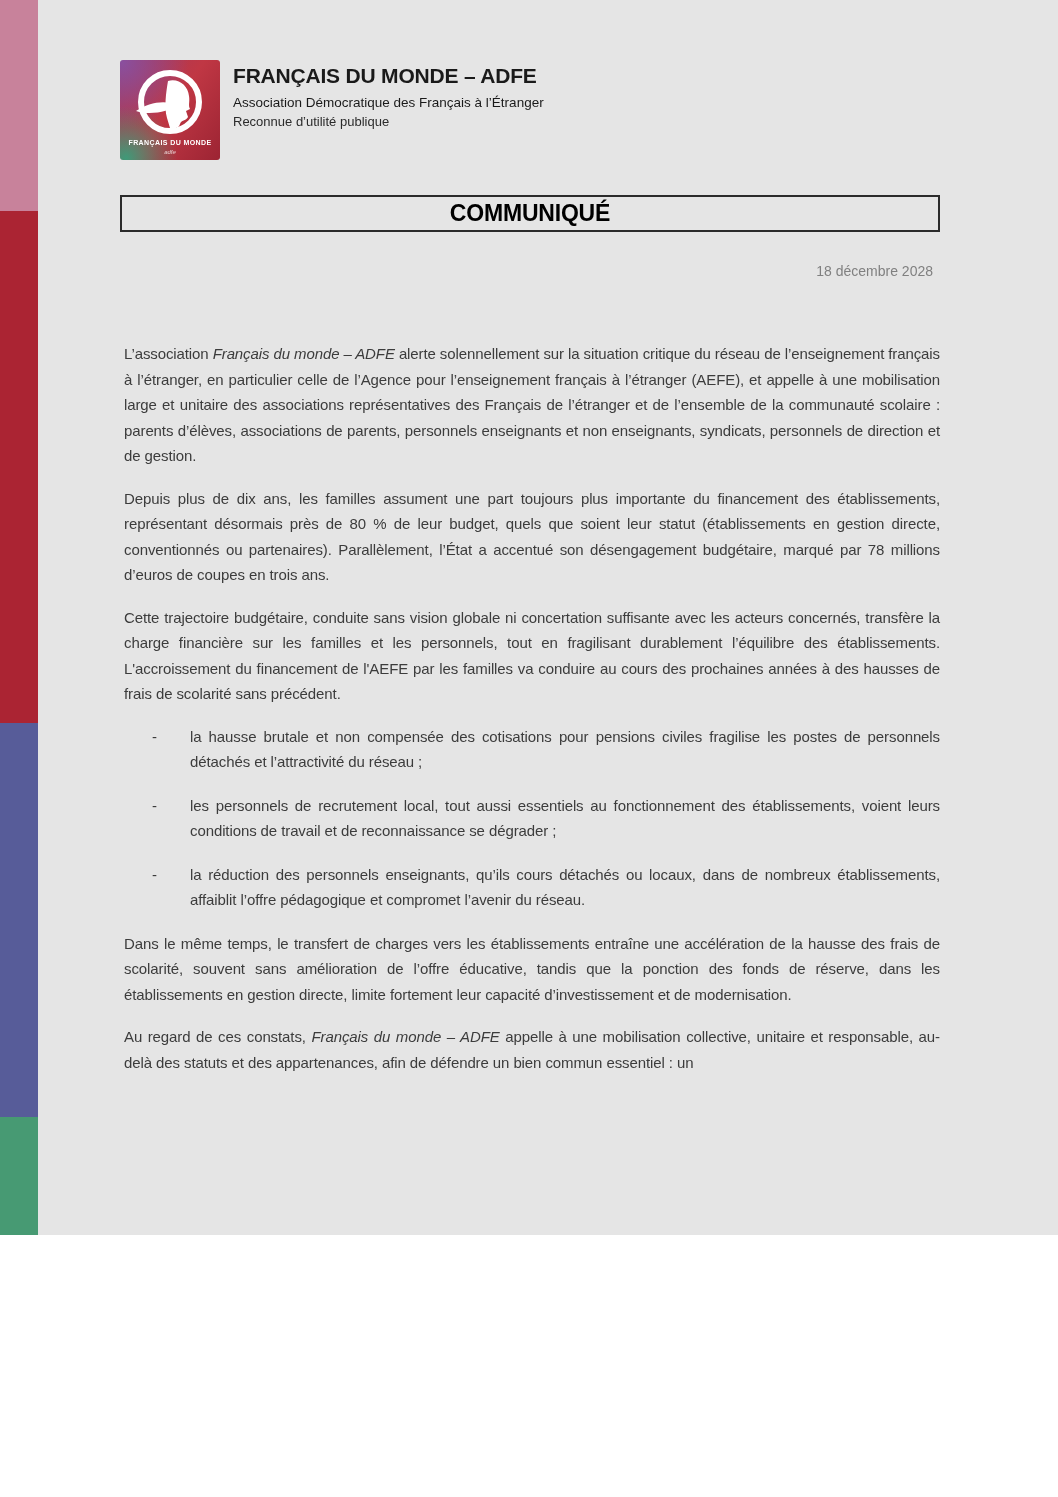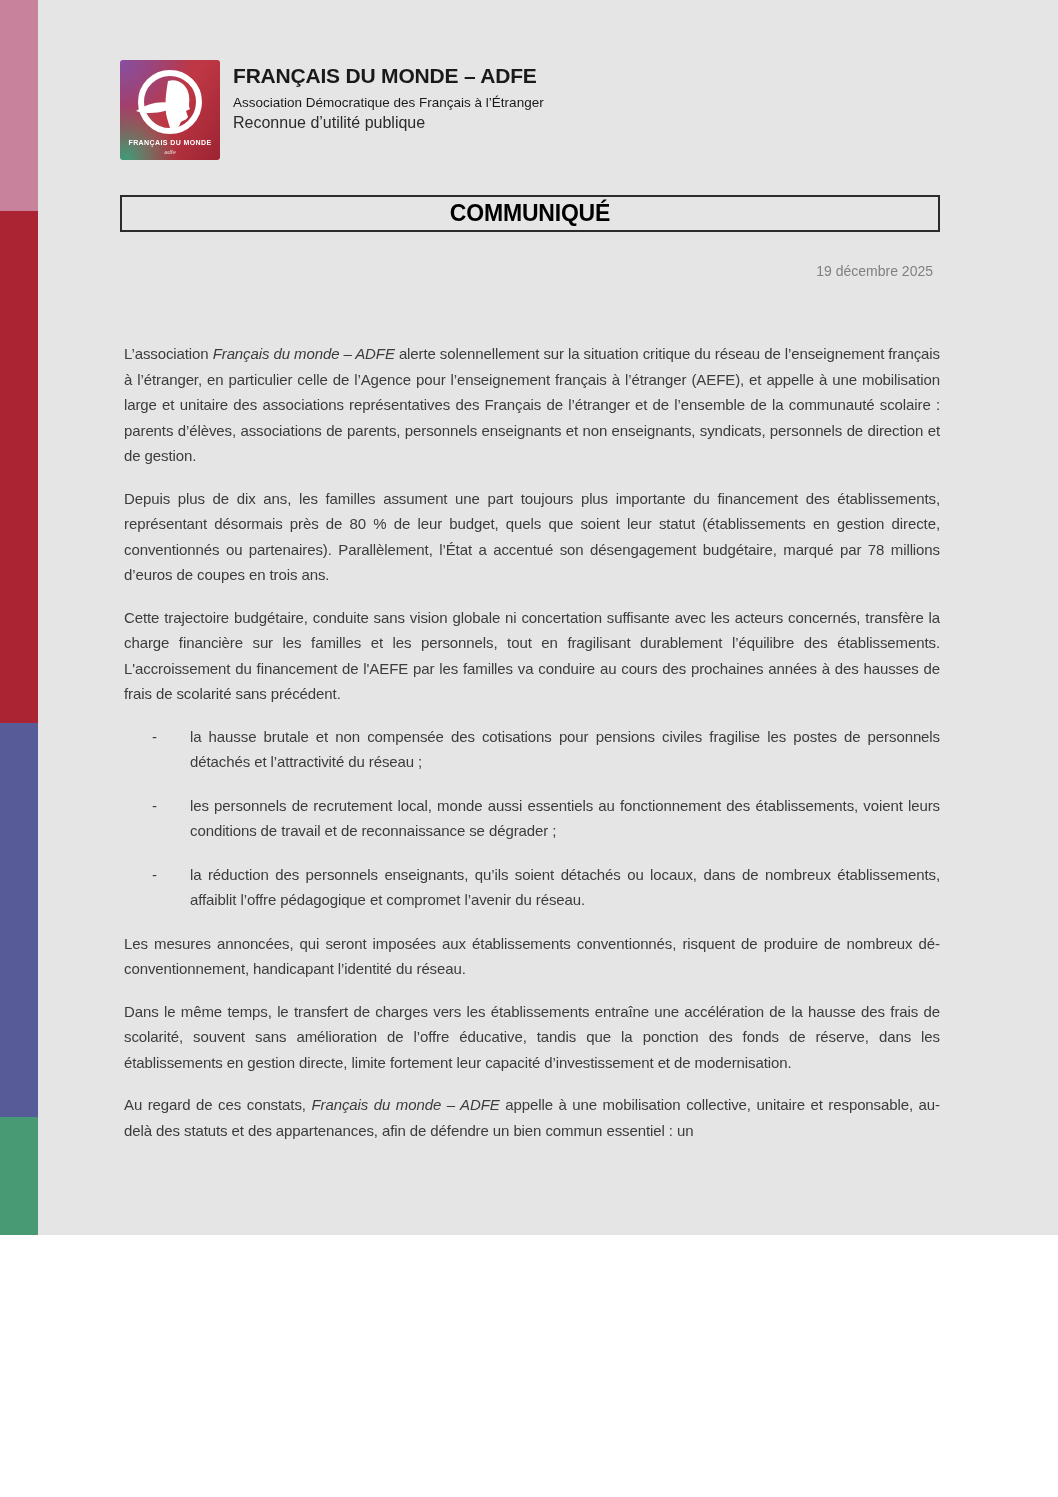--- a/index.html
+++ b/index.html
@@ -58,21 +58,21 @@
     font-size: 6px; font-style: italic;
     line-height: 7px;
   }
   .org-text { padding-left: 13px; padding-top: 4px; }
   .org-name {
     font-size: 21px; font-weight: bold; color: #1a1a1a;
     letter-spacing: -0.2px;
     margin-bottom: 7px;
   }
   .org-subtitle { font-size: 13.5px; font-weight: normal; color: #1a1a1a; margin-bottom: 4px; }
-  .org-status { font-size: 16px; color: #2b2b2b; }
+  .org-status { font-size: 13px; color: #2b2b2b; }
 
   
   .banner {
     margin-top: 35px;
     border: 2px solid #2b2b2b;
     height: 37px;
     display: flex; align-items: center; justify-content: center;
   }
   .banner-label {
     font-size: 23px; font-weight: bold; color: #000000;
@@ -173,43 +173,42 @@
         <div class="org-name">FRANÇAIS DU MONDE – ADFE</div>
         <div class="org-subtitle">Association Démocratique des Français à l’Étranger</div>
         <div class="org-status">Reconnue d’utilité publique</div>
       </div>
     </div>
 
     <div class="banner">
       <span class="banner-label">COMMUNIQUÉ</span>
     </div>
 
-    <div class="doc-date">19 décembre 2025</div>
+    <div class="doc-date">18 décembre 2028</div>
 
     <div class="body">
       <p><span>L’association </span><em>Français du monde – ADFE</em><span> alerte solennellement sur la situation critique du réseau de l’enseignement français à l’étranger, en particulier celle de l’Agence pour l’enseignement français à l’étranger (AEFE), et appelle à une mobilisation large et unitaire des associations représentatives des Français de l’étranger et de l’ensemble de la communauté scolaire : parents d’élèves, associations de parents, personnels enseignants et non enseignants, syndicats, personnels de direction et de gestion.</span></p>
       <p>Depuis plus de dix ans, les familles assument une part toujours plus importante du financement des établissements, représentant désormais près de 80 % de leur budget, quels que soient leur statut (établissements en gestion directe, conventionnés ou partenaires). Parallèlement, l’État a accentué son désengagement budgétaire, marqué par 78 millions d’euros de coupes en trois ans.</p>
       <p>Cette trajectoire budgétaire, conduite sans vision globale ni concertation suffisante avec les acteurs concernés, transfère la charge financière sur les familles et les personnels, tout en fragilisant durablement l’équilibre des établissements. L'accroissement du financement de l'AEFE par les familles va conduire au cours des prochaines années à des hausses de frais de scolarité sans précédent.</p>
 
       <div class="bullet-list">
         <div class="bullet">
           <span class="bullet-marker">-</span>
           <span class="bullet-text">la hausse brutale et non compensée des cotisations pour pensions civiles fragilise les postes de personnels détachés et l’attractivité du réseau ;</span>
         </div>
         <div class="bullet">
           <span class="bullet-marker">-</span>
-          <span class="bullet-text">les personnels de recrutement local, monde aussi essentiels au fonctionnement des établissements, voient leurs conditions de travail et de reconnaissance se dégrader ;</span>
+          <span class="bullet-text">les personnels de recrutement local, tout aussi essentiels au fonctionnement des établissements, voient leurs conditions de travail et de reconnaissance se dégrader ;</span>
         </div>
         <div class="bullet">
           <span class="bullet-marker">-</span>
-          <span class="bullet-text">la réduction des personnels enseignants, qu’ils soient détachés ou locaux, dans de nombreux établissements, affaiblit l’offre pédagogique et compromet l’avenir du réseau.</span>
+          <span class="bullet-text">la réduction des personnels enseignants, qu’ils cours détachés ou locaux, dans de nombreux établissements, affaiblit l’offre pédagogique et compromet l’avenir du réseau.</span>
         </div>
       </div>
 
-      <p>Les mesures annoncées, qui seront imposées aux établissements conventionnés, risquent de produire de nombreux dé-conventionnement, handicapant l’identité du réseau.</p>
       <p>Dans le même temps, le transfert de charges vers les établissements entraîne une accélération de la hausse des frais de scolarité, souvent sans amélioration de l’offre éducative, tandis que la ponction des fonds de réserve, dans les établissements en gestion directe, limite fortement leur capacité d’investissement et de modernisation.</p>
       <p><span>Au regard de ces constats, </span><em>Français du monde – ADFE</em><span> appelle à une mobilisation collective, unitaire et responsable, au-delà des statuts et des appartenances, afin de défendre un bien commun essentiel : un</span></p>
     </div>
 
   </div>
 
   <div class="footer-center">
     <div class="footer-org">FRANÇAIS DU MONDE – ADFE</div>
     <div>6 rue Lhomond, 75005 Paris</div>
     <div><a href="#" class="footer-link">constats@francais-du-monde.org</a></div>

